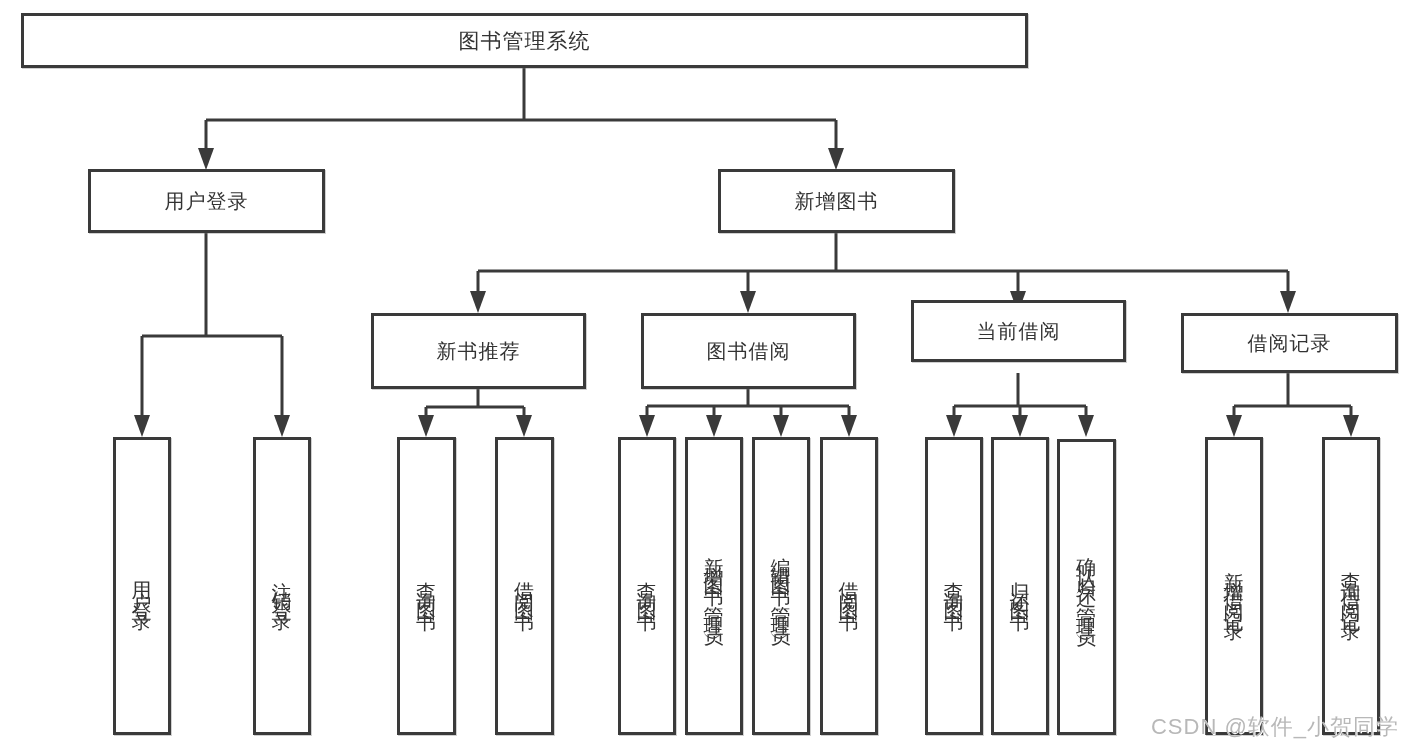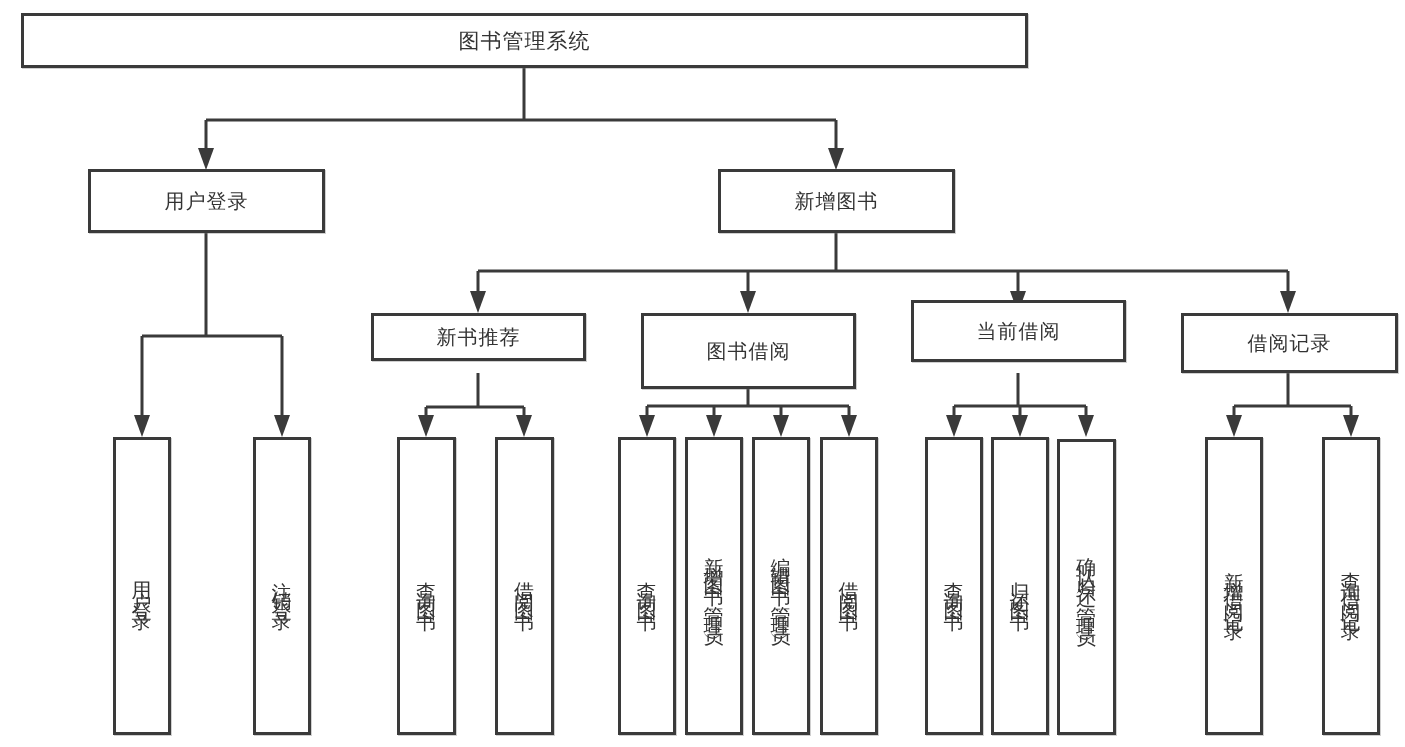--- a/index.html
+++ b/index.html
@@ -103,21 +103,21 @@
     <span>图书管理系统</span>
   </div>
 
   <div class="box h" style="left:80px; top:169px; width:237px; height:64px;">
     <span>用户登录</span>
   </div>
   <div class="box h" style="left:710px; top:169px; width:237px; height:64px;">
     <span>新增图书</span>
   </div>
 
-  <div class="box h" style="left:363px; top:313px; width:215px; height:48px;">
+  <div class="box h" style="left:363px; top:313px; width:215px; height:76px;">
     <span>新书推荐</span>
   </div>
   <div class="box h" style="left:633px; top:313px; width:215px; height:76px;">
     <span>图书借阅</span>
   </div>
   <div class="box h" style="left:903px; top:300px; width:215px; height:62px;">
     <span>当前借阅</span>
   </div>
   <div class="box h" style="left:1173px; top:313px; width:217px; height:60px;justify-content:center;">
     <span>借阅记录</span>
@@ -160,14 +160,15 @@
     <span>确认归还（管理员）</span>
   </div>
 
   <div class="box v" style="left:1197px; top:437px; width:58px; height:298px;">
     <span>新增借阅记录</span>
   </div>
   <div class="box v" style="left:1314px; top:437px; width:58px; height:298px;">
     <span>查询借阅记录</span>
   </div>
 
+  <div class="watermark">CSDN @软件_小贺同学</div>
 
 </div>
 
 </body></html>

